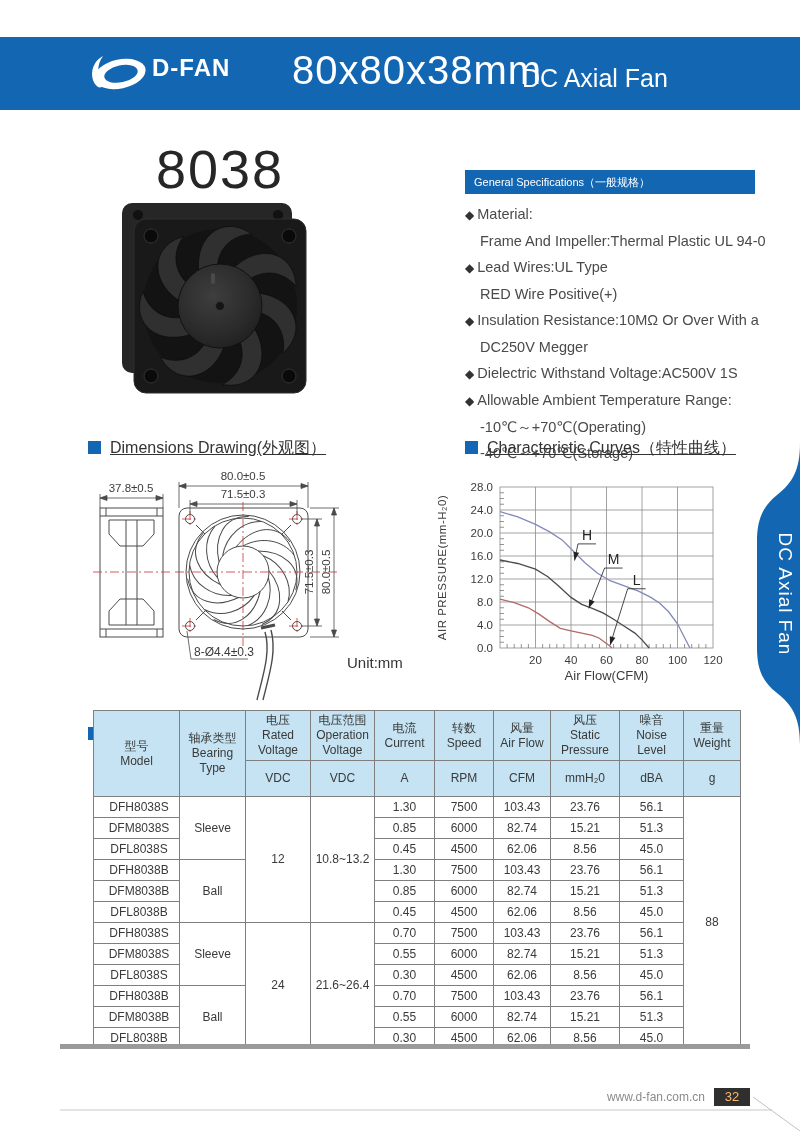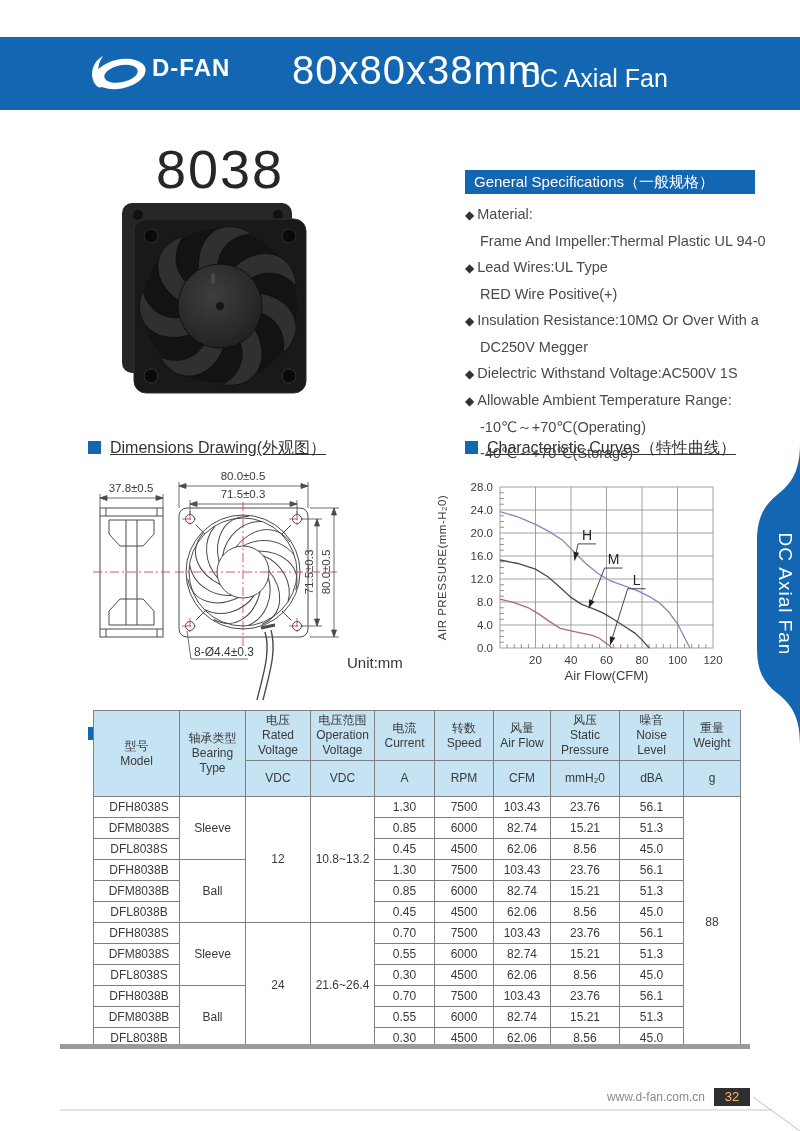--- a/index.html
+++ b/index.html
@@ -9,21 +9,21 @@
   
   .header-bar{position:absolute;left:0;top:37px;width:800px;height:73px;background:#1366b2;}
   .brand{position:absolute;left:152px;top:17px;color:#fff;font-size:24px;font-weight:bold;letter-spacing:1px;}
   .size-title{position:absolute;left:292px;top:11px;color:#ffffff;font-size:40px;font-weight:400;letter-spacing:1px;}
   .type-title{position:absolute;left:522px;top:27px;color:#fff;font-size:25px;font-weight:400;}
   
   .model-number{position:absolute;left:130px;top:138px;width:180px;text-align:center;
                 font-size:54px;color:#262626;letter-spacing:2px;}
   
   .gen-bar{position:absolute;left:465px;top:170px;width:290px;height:24px;background:#1366b2;
-           color:#fff;font-size:15px;line-height:24px;padding-left:9px;box-sizing:border-box;}
+           color:#fff;font-size:11px;line-height:24px;padding-left:9px;box-sizing:border-box;}
   .gen-list{position:absolute;left:465px;top:201px;width:305px;font-size:14.5px;color:#4a4a4a;}
   .spec-line{line-height:26px;white-space:nowrap;}
   .spec-line.cont{padding-left:15px;}
   .diamond{font-size:12px;color:#333;margin-right:3px;}
   
   .sec-title{position:absolute;font-size:16px;color:#333;text-decoration:underline;}
   .sq{display:inline-block;width:13px;height:13px;background:#1366b2;margin-right:9px;vertical-align:-1px;}
   
   .side-tab{position:absolute;right:0;top:443px;width:50px;height:302px;}
   

